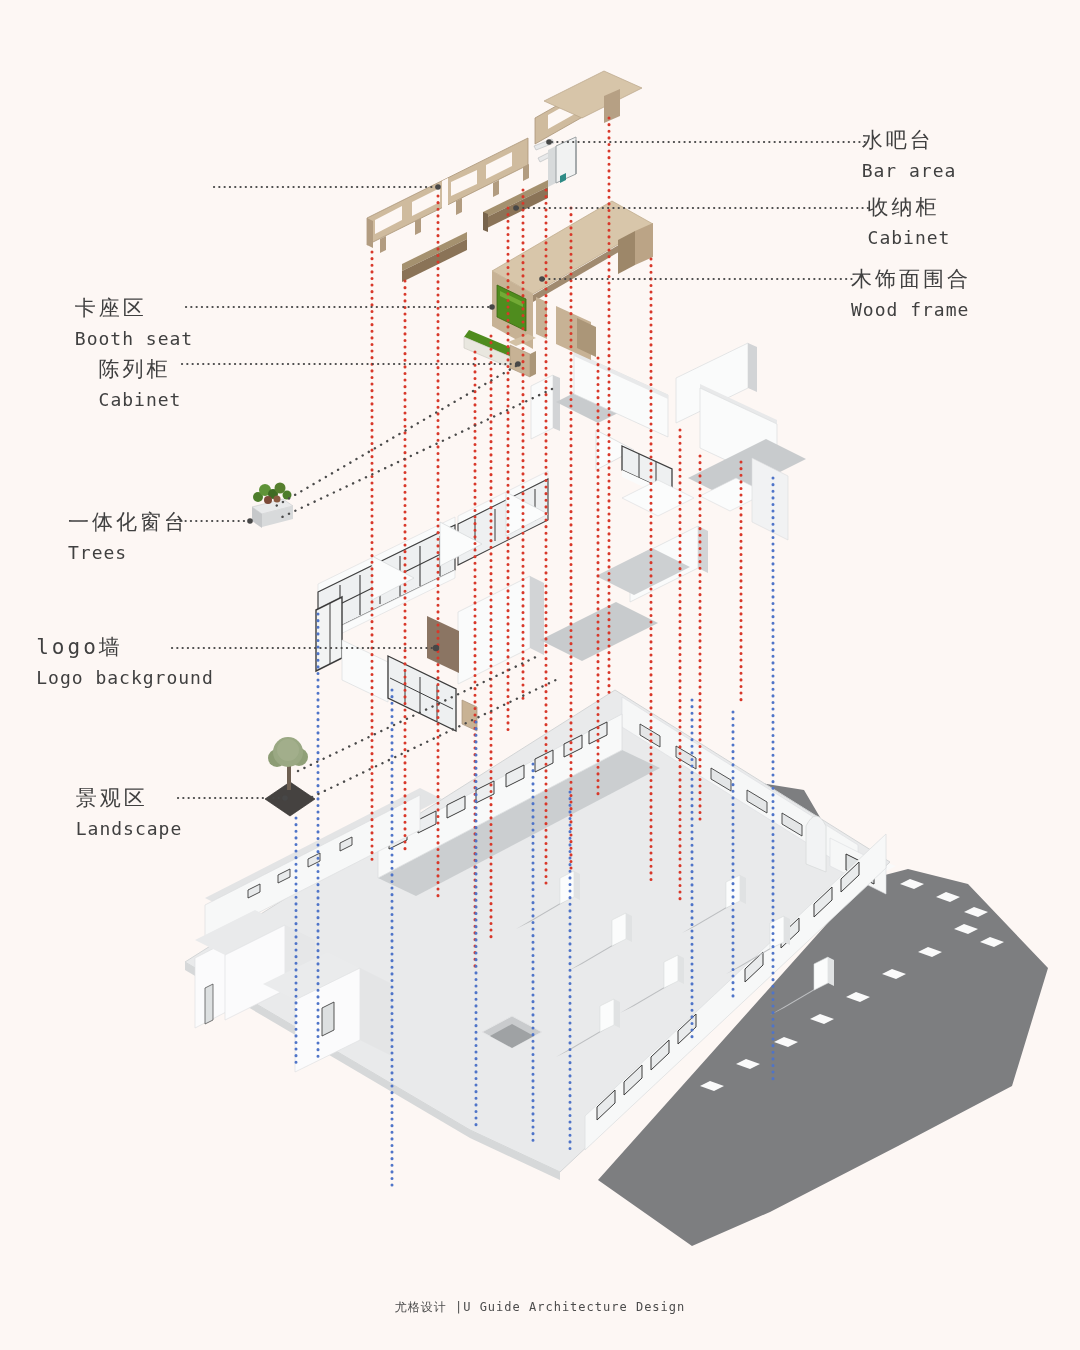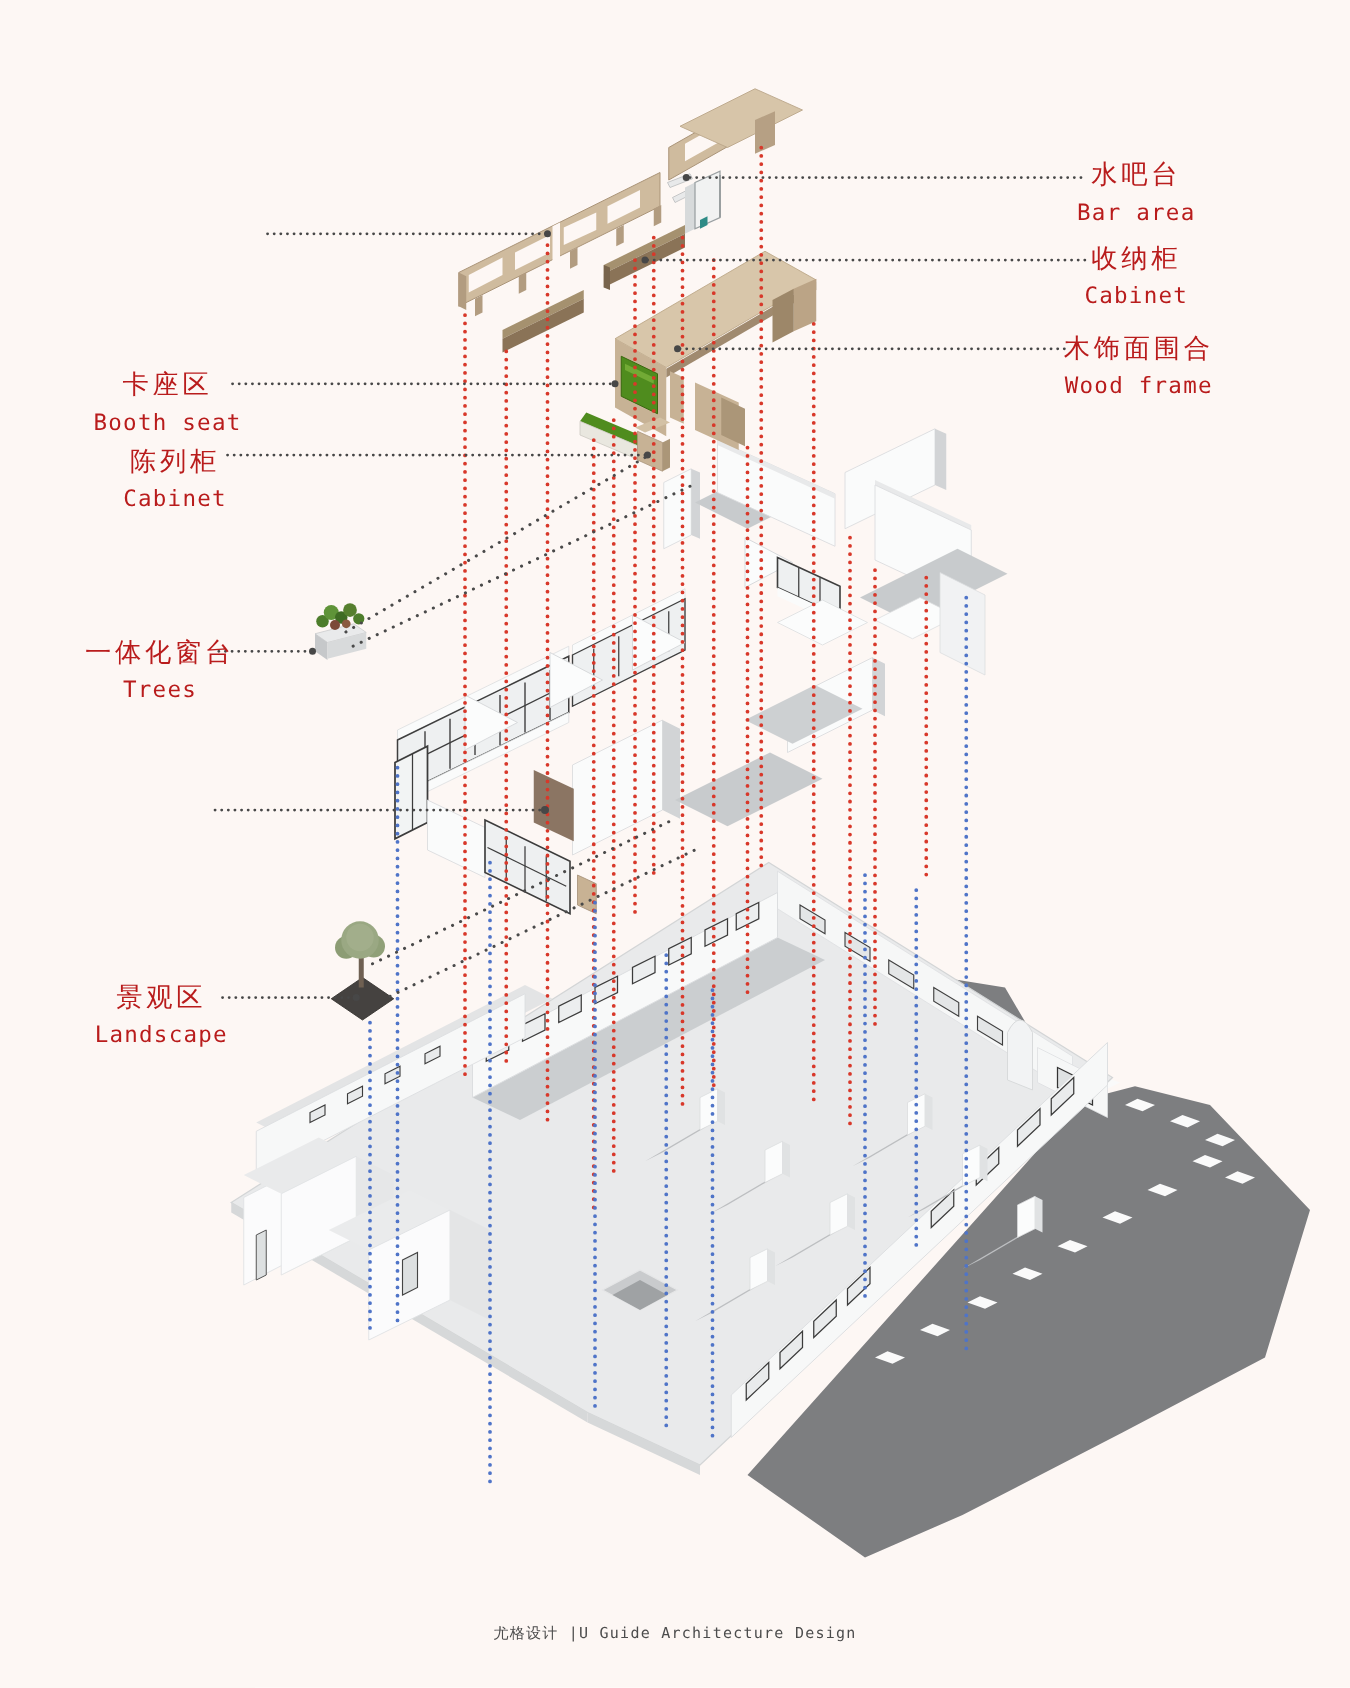--- a/index.html
+++ b/index.html
@@ -4,21 +4,21 @@
 <style>
   html,body{margin:0;padding:0;}
   .page{
     position:relative;width:1080px;height:1350px;overflow:hidden;
     background:#fdf7f4;
     font-family:"DejaVu Sans Mono","Liberation Mono",monospace;
   }
   .axon-svg{position:absolute;left:0;top:0;width:1080px;height:1350px;}
   .label{
     position:absolute;transform:translate(-50%,-50%);
-    text-align:center;color:#b91c1c;white-space:nowrap;line-height:1.5;
+    text-align:left;color:#404040;white-space:nowrap;line-height:1.5;
   }
   .label .zh{display:block;font-size:21px;letter-spacing:3px;}
   .label .en{display:block;font-size:18px;letter-spacing:1px;}
   .footer{
     position:absolute;left:540px;top:1307px;transform:translate(-50%,-50%);
     font-size:12px;color:#4c4c4c;letter-spacing:1px;white-space:nowrap;
   }
 </style>
 </head>
 <body>
@@ -387,20 +387,24 @@
   <span class="en">Wood frame</span>
 </div>
 <div class="label" style="left:140px;top:383px">
   <span class="zh">陈列柜</span>
   <span class="en">Cabinet</span>
 </div>
 <div class="label" style="left:128px;top:536px">
   <span class="zh">一体化窗台</span>
   <span class="en">Trees</span>
 </div>
+<div class="label" style="left:125px;top:661px">
+  <span class="zh">logo墙</span>
+  <span class="en">Logo background</span>
+</div>
 <div class="label" style="left:129px;top:812px">
   <span class="zh">景观区</span>
   <span class="en">Landscape</span>
 </div>
 
 <div class="footer">尤格设计 |U Guide Architecture Design</div>
 
 </div>
 
 </body></html>

